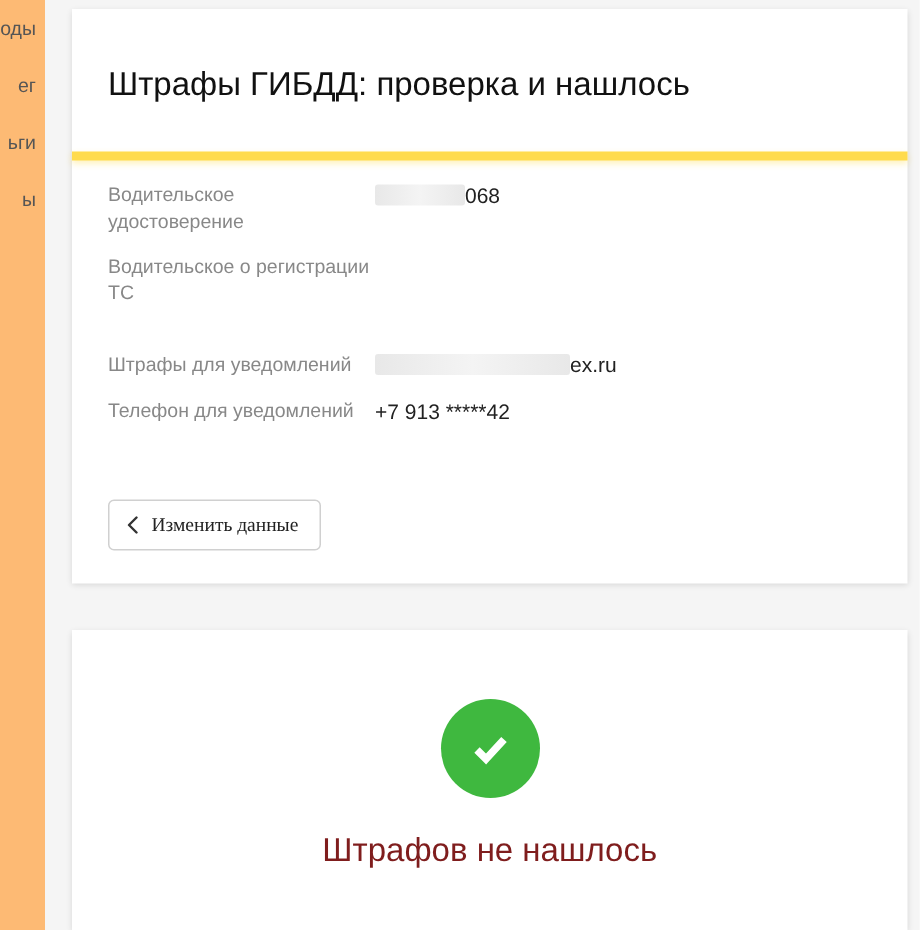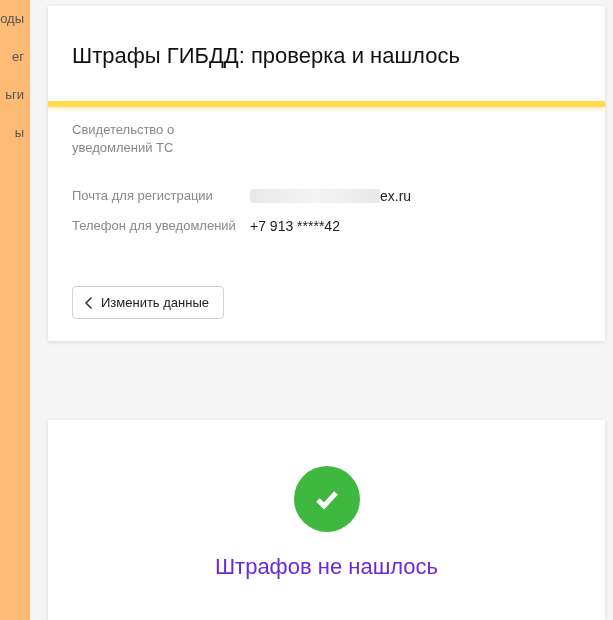--- a/index.html
+++ b/index.html
@@ -91,20 +91,21 @@
     display: inline-flex;
     align-items: center;
     border: 1px solid #d0d0d0;
     border-radius: 4px;
     background: #fff;
     padding: 8px 14px 8px 10px;
     font-size: 13px;
     color: #222;
     cursor: pointer;
     margin: 30px 0 22px 24px;
+    font-family: Liberation Serif, serif;
   }
   .edit-button svg { margin-right: 6px; }
   .result-card {
     position: absolute;
     left: 48px;
     right: 8px;
     top: 420px;
     bottom: 0;
     background: #fff;
     box-shadow: 0 1px 4px rgba(0,0,0,.12);
@@ -116,21 +117,21 @@
     border-radius: 50%;
     background: #3fb83f;
     margin: 0 auto 22px auto;
     display: flex;
     align-items: center;
     justify-content: center;
   }
   .check-circle svg { display:block; }
   .result-title {
     font-size: 22px;
-    color: #6d28d9;
+    color: #7f1d1d;
     font-weight: 400;
   }
 </style>
 </head>
 <body>
 
 <div class="viewport">
 
   <nav class="sidebar">
     <div class="sidebar-item">оды</div>
@@ -138,29 +139,35 @@
     <div class="sidebar-item">ьги</div>
     <div class="sidebar-item">ы</div>
   </nav>
 
   <section class="card">
     <h1 class="card-title">Штрафы ГИБДД: проверка и нашлось</h1>
     <div class="yellow-line"></div>
 
     <div class="info-block">
 
+      <div class="info-row">
+        <div class="info-label">Водительское удостоверение</div>
+        <div class="info-value">
+          <span class="redact" style="width:60px"></span><span>068</span>
+        </div>
+      </div>
 
       <div class="info-row">
-        <div class="info-label">Свидетельство о уведомлений ТС</div>
+        <div class="info-label">Водительское о регистрации ТС</div>
       </div>
 
       <div class="spacer-row"></div>
 
       <div class="info-row">
-        <div class="info-label">Почта для регистрации</div>
+        <div class="info-label">Штрафы для уведомлений</div>
         <div class="info-value">
           <span class="redact" style="width:130px"></span><span>ex.ru</span>
         </div>
       </div>
 
       <div class="info-row">
         <div class="info-label">Телефон для уведомлений</div>
         <div class="info-value">+7 913 *****42</div>
       </div>
 

